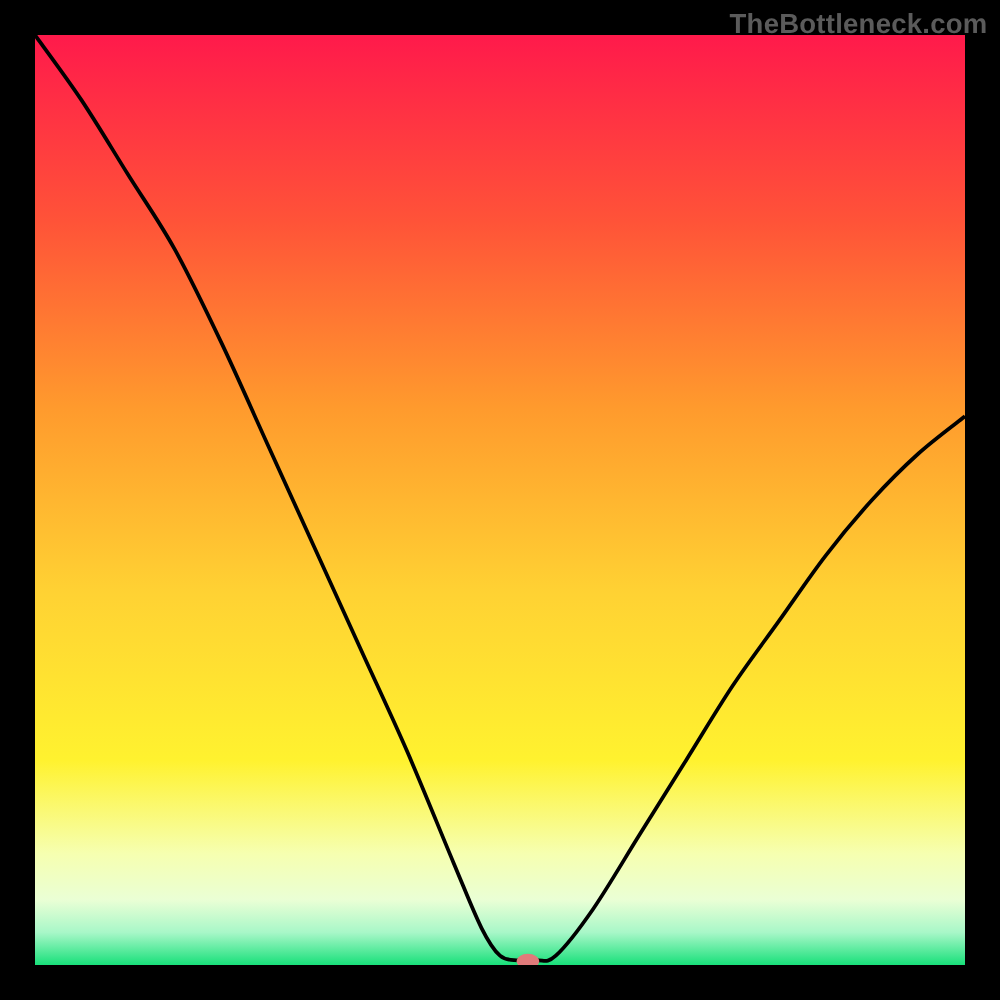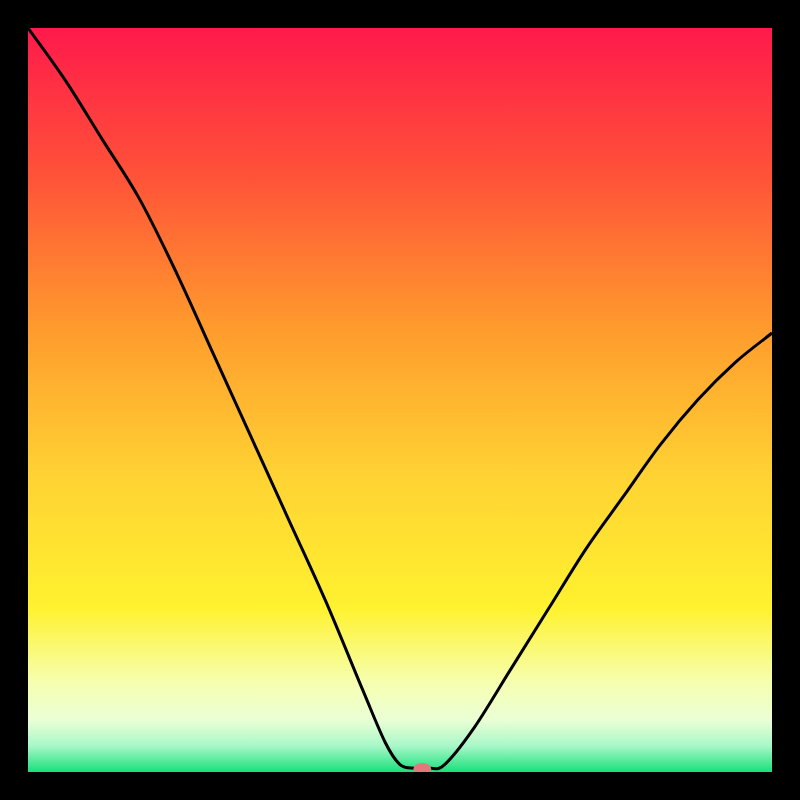--- a/index.html
+++ b/index.html
@@ -53,13 +53,14 @@
             <stop offset="93.00%" stop-color="#eaffd5"></stop>
             <stop offset="96.50%" stop-color="#a8f7c8"></stop>
             <stop offset="100.00%" stop-color="#18e07a"></stop>
           </linearGradient>
       </defs>
       <rect x="0" y="0" width="744" height="744" fill="url(#bg-grad)"></rect>
       <path id="curve" fill="none" stroke="#000" stroke-width="3" stroke-linejoin="round" d="M 0.00 0.00 C 6.20 8.68, 24.80 33.48, 37.20 52.08 C 49.60 70.68, 62.00 91.76, 74.40 111.60 C 86.80 131.44, 99.20 148.80, 111.60 171.12 C 124.00 193.44, 136.40 219.48, 148.80 245.52 C 161.20 271.56, 173.60 300.08, 186.00 327.36 C 198.40 354.64, 210.80 381.92, 223.20 409.20 C 235.60 436.48, 248.00 463.76, 260.40 491.04 C 272.80 518.32, 285.20 544.36, 297.60 572.88 C 310.00 601.40, 324.88 638.60, 334.80 662.16 C 344.72 685.72, 350.92 701.84, 357.12 714.24 C 363.32 726.64, 367.04 732.22, 372.00 736.56 C 376.96 740.90, 381.92 739.66, 386.88 740.28 C 391.84 740.90, 396.80 740.90, 401.76 740.28 C 406.72 739.66, 409.20 743.38, 416.64 736.56 C 424.08 729.74, 435.24 715.48, 446.40 699.36 C 457.56 683.24, 471.20 659.68, 483.60 639.84 C 496.00 620.00, 508.40 600.16, 520.80 580.32 C 533.20 560.48, 545.60 539.40, 558.00 520.80 C 570.40 502.20, 582.80 486.08, 595.20 468.72 C 607.60 451.36, 620.00 432.76, 632.40 416.64 C 644.80 400.52, 657.20 385.64, 669.60 372.00 C 682.00 358.36, 694.40 345.96, 706.80 334.80 C 719.20 323.64, 737.80 310.00, 744.00 305.04"></path>
       <ellipse id="marker" rx="9" ry="6" cx="394.32" cy="741.02" fill="#e07a7a"></ellipse>
     </svg>
   </div>
+  <div class="watermark">TheBottleneck.com</div>
 </div>
 
 </body></html>

